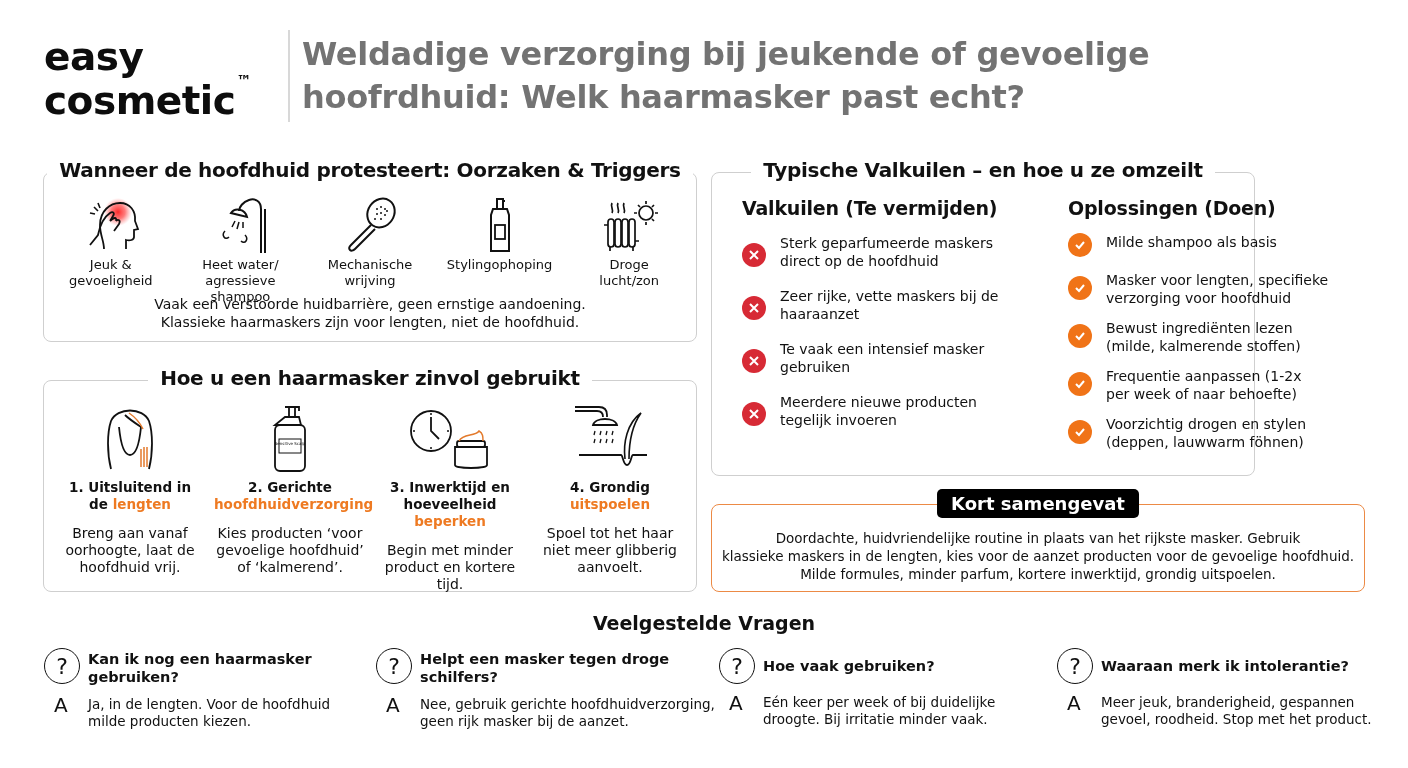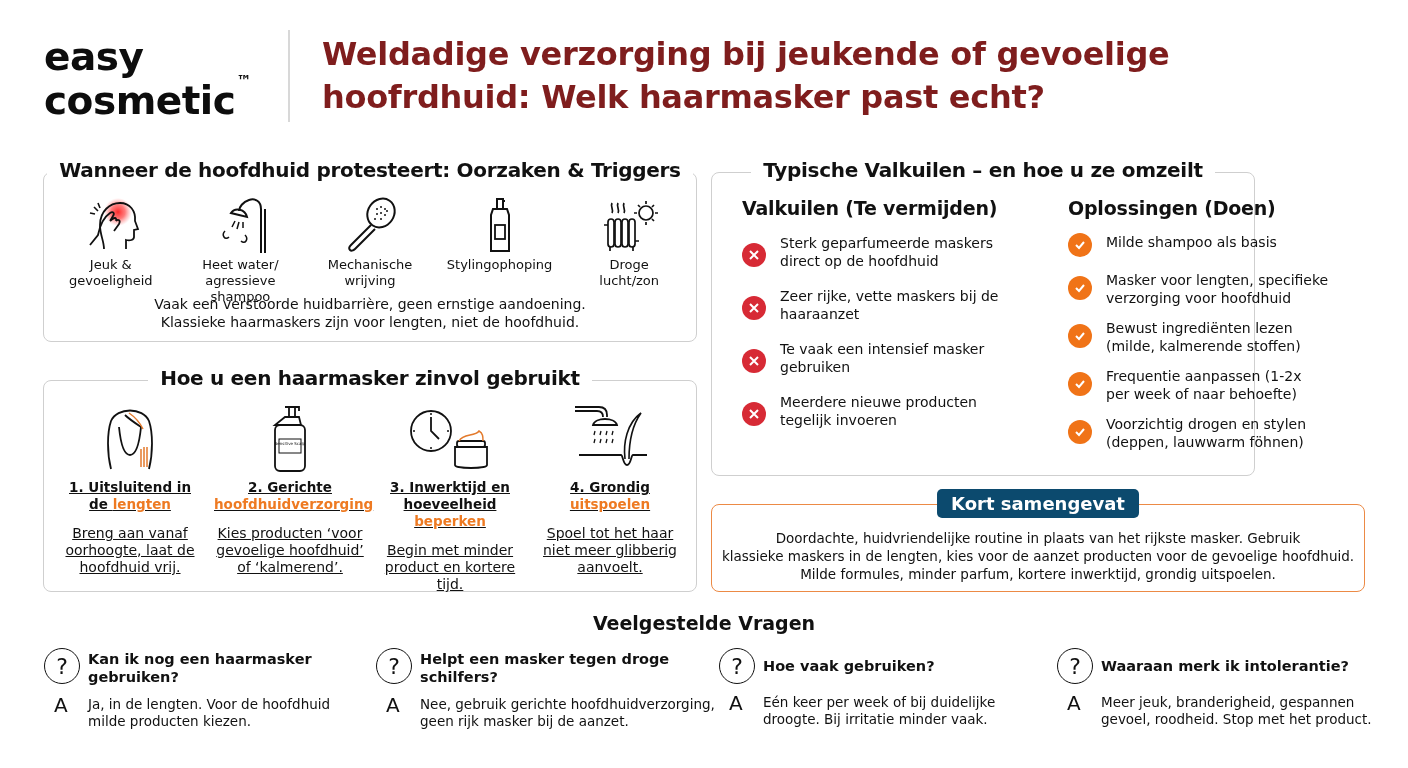--- a/index.html
+++ b/index.html
@@ -2,38 +2,38 @@
 <html><head>
 <meta charset="utf-8">
 <style>
   * { box-sizing: border-box; margin: 0; padding: 0; }
   html, body { width: 1408px; height: 768px; overflow: hidden; background: #ffffff; }
   body { font-family: "DejaVu Sans", "Liberation Sans", sans-serif; color: #111; position: relative; }
 
   .logo { position: absolute; left: 44px; top: 38px; font-weight: 700; font-size: 39px; line-height: 38px; letter-spacing: -0.5px; color: #0d0d0d; }
   .logo sup { font-size: 15px; position: relative; top: -14px; margin-left: 1px; }
   .vdiv { position: absolute; left: 288px; top: 30px; width: 2px; height: 92px; background: #d8d8d8; }
-  .title { position: absolute; left: 322px; top: 33px; width: 900px; font-weight: 700; font-size: 32px; line-height: 43px; color: #7f1d1d; letter-spacing: -0.3px; }
+  .title { position: absolute; left: 302px; top: 33px; width: 900px; font-weight: 700; font-size: 32px; line-height: 43px; color: #737373; letter-spacing: -0.3px; }
 
   .panel { position: absolute; border: 1.5px solid #cfcfcf; border-radius: 8px; background: #fff; }
   .panel-title { position: absolute; top: -15px; left: 0; right: 0; text-align: center; }
   .panel-title span { background: #fff; padding: 0 12px; font-weight: 700; font-size: 20px; color: #111; letter-spacing: -0.3px; }
 
   
   #causes { left: 43px; top: 172px; width: 654px; height: 170px; }
   .cause-row { position: absolute; top: 22px; left: 14px; right: 14px; display: flex; justify-content: space-between; gap: 24px; }
   .cause { width: 124px; text-align: center; }
   .cause svg { width: 62px; height: 60px; display: block; margin: 0 auto 2px; }
   .cause .lbl { font-size: 13px; line-height: 16px; color: #111; }
   .cause-note { position: absolute; left: 0; right: 0; top: 122px; text-align: center; font-size: 14px; line-height: 18px; color: #111; }
 
   
   #usage { left: 43px; top: 380px; width: 654px; height: 212px; }
   .step-row { position: absolute; top: 22px; left: 10px; right: 10px; display: flex; justify-content: space-between; }
-  .step { width: 152px; text-align: center; text-decoration: underline; }
+  .step { width: 152px; text-align: center; }
   .step svg { width: 90px; height: 70px; display: block; margin: 0 auto 6px; }
   .step .stitle { font-weight: 700; font-size: 13.5px; line-height: 17px; color: #111; min-height: 34px; }
   .step .stitle .hl { color: #ee7a22; }
   .step .sdesc { font-size: 14px; line-height: 17px; margin-top: 12px; color: #111; }
 
   
   #pitfalls { left: 711px; top: 172px; width: 544px; height: 304px; }
   .col { position: absolute; top: 24px; }
   .col-h { font-weight: 700; font-size: 19px; color: #111; letter-spacing: -0.2px; margin-bottom: 14px; }
   .col-left { left: 30px; width: 300px; }
@@ -41,21 +41,21 @@
   .pit-item { display: flex; align-items: center; margin-bottom: 15px; height: 38px; }
   .ok-item { display: flex; align-items: flex-start; margin-bottom: 10px; height: 38px; }
   .badge { flex: 0 0 24px; width: 24px; height: 24px; border-radius: 50%; margin-top: 5px; margin-right: 14px; display: flex; align-items: center; justify-content: center; }
   .badge.x { background: #d72a35; }
   .badge.c { background: #f07317; }
   .badge svg { width: 12px; height: 12px; }
   .item-txt { font-size: 14px; line-height: 18px; color: #111; }
 
   
   #summary { position: absolute; left: 711px; top: 504px; width: 654px; height: 88px; border: 1.5px solid #ec8a45; border-radius: 8px; background: #fff; }
-  .sum-tag { position: absolute; top: -16px; left: 50%; transform: translateX(-50%); background: #0c4a6e; color: #fff; font-weight: 700; font-size: 18px; padding: 4px 14px; border-radius: 5px; white-space: nowrap; }
+  .sum-tag { position: absolute; top: -16px; left: 50%; transform: translateX(-50%); background: #000000; color: #fff; font-weight: 700; font-size: 18px; padding: 4px 14px; border-radius: 5px; white-space: nowrap; }
   .sum-txt { position: absolute; top: 24px; left: 4px; right: 4px; text-align: center; font-size: 13.5px; line-height: 18px; color: #111; }
 
   
   .faq-h { position: absolute; top: 612px; left: 0; width: 1408px; text-align: center; font-weight: 700; font-size: 19px; color: #111; }
   .faq { position: absolute; top: 648px; width: 340px; }
   .faq .qrow { display: flex; align-items: flex-start; }
   .qicon { flex: 0 0 36px; width: 36px; height: 36px; border: 1.8px solid #111; border-radius: 50%; display: flex; align-items: center; justify-content: center; font-size: 22px; margin-right: 8px; }
   .faq .q { font-weight: 700; font-size: 14.5px; line-height: 18px; color: #111; padding-top: 2px; }
   .faq .arow { display: flex; align-items: flex-start; margin-top: 10px; }
   .faq .alabel { flex: 0 0 26px; font-size: 20px; line-height: 18px; margin-left: 10px; color: #111; }

